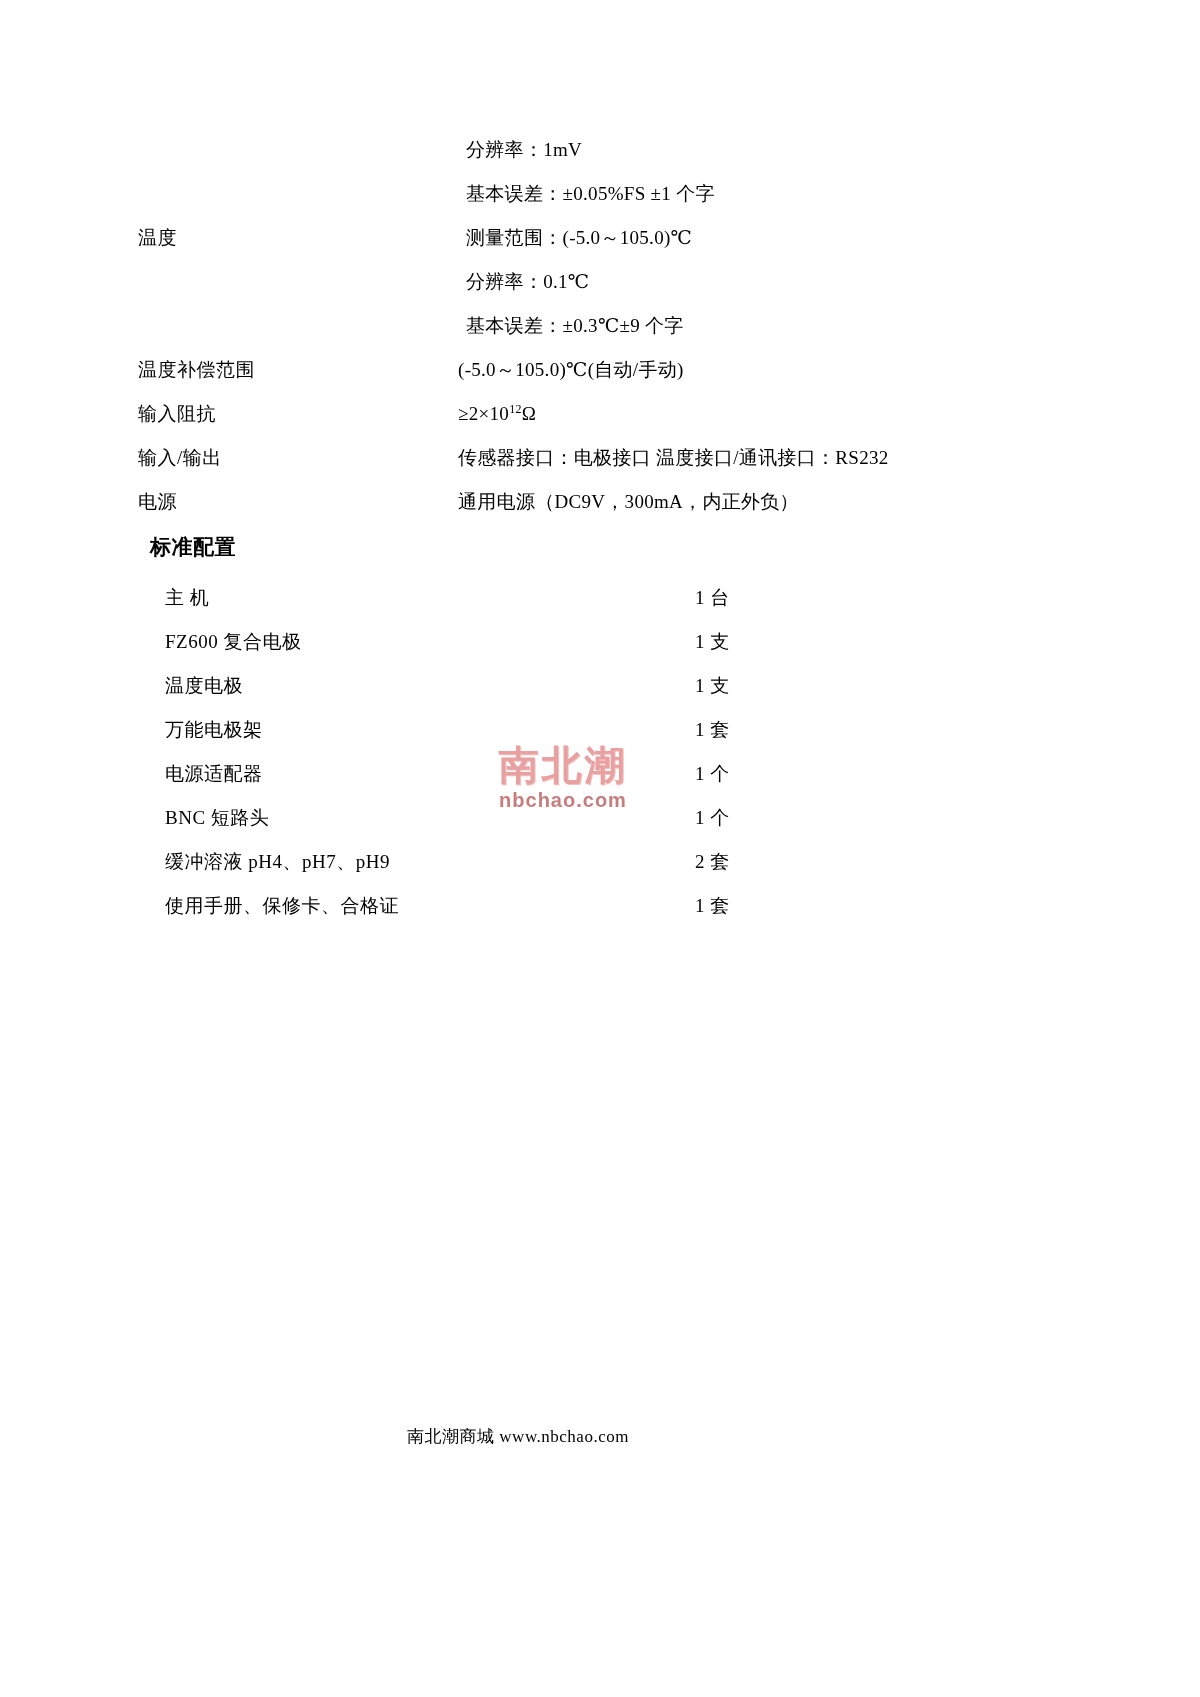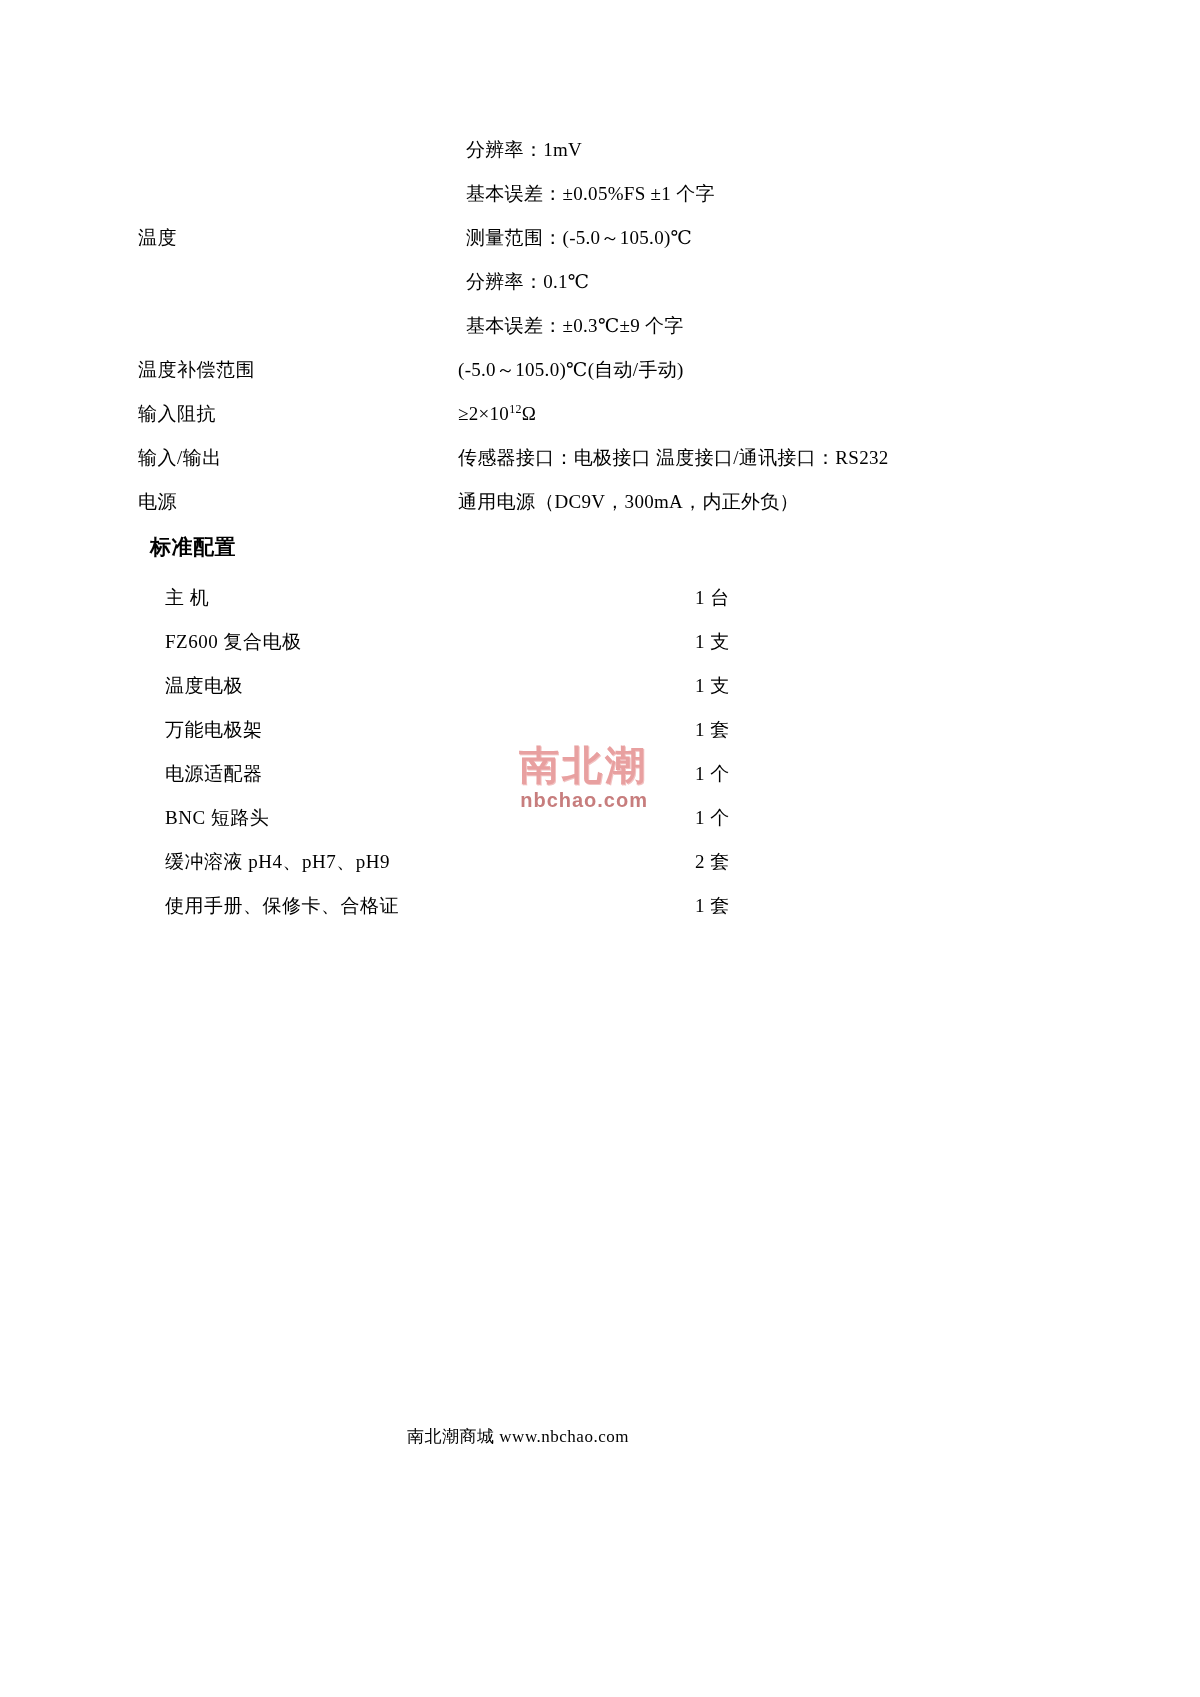--- a/index.html
+++ b/index.html
@@ -94,21 +94,21 @@
     font-size: 19px;
     letter-spacing: 0.5px;
   }
 
   
   .watermark {
     position: absolute;
     left: 478px;
     top: 742px;
     width: 170px;
-    text-align: right;
+    text-align: center;
     user-select: none;
     pointer-events: none;
   }
   .watermark .wm-cn {
     font-family: "DejaVu Serif", serif;
     font-size: 40px;
     font-weight: bold;
     color: #e8a0a0;
     letter-spacing: 3px;
     line-height: 46px;

